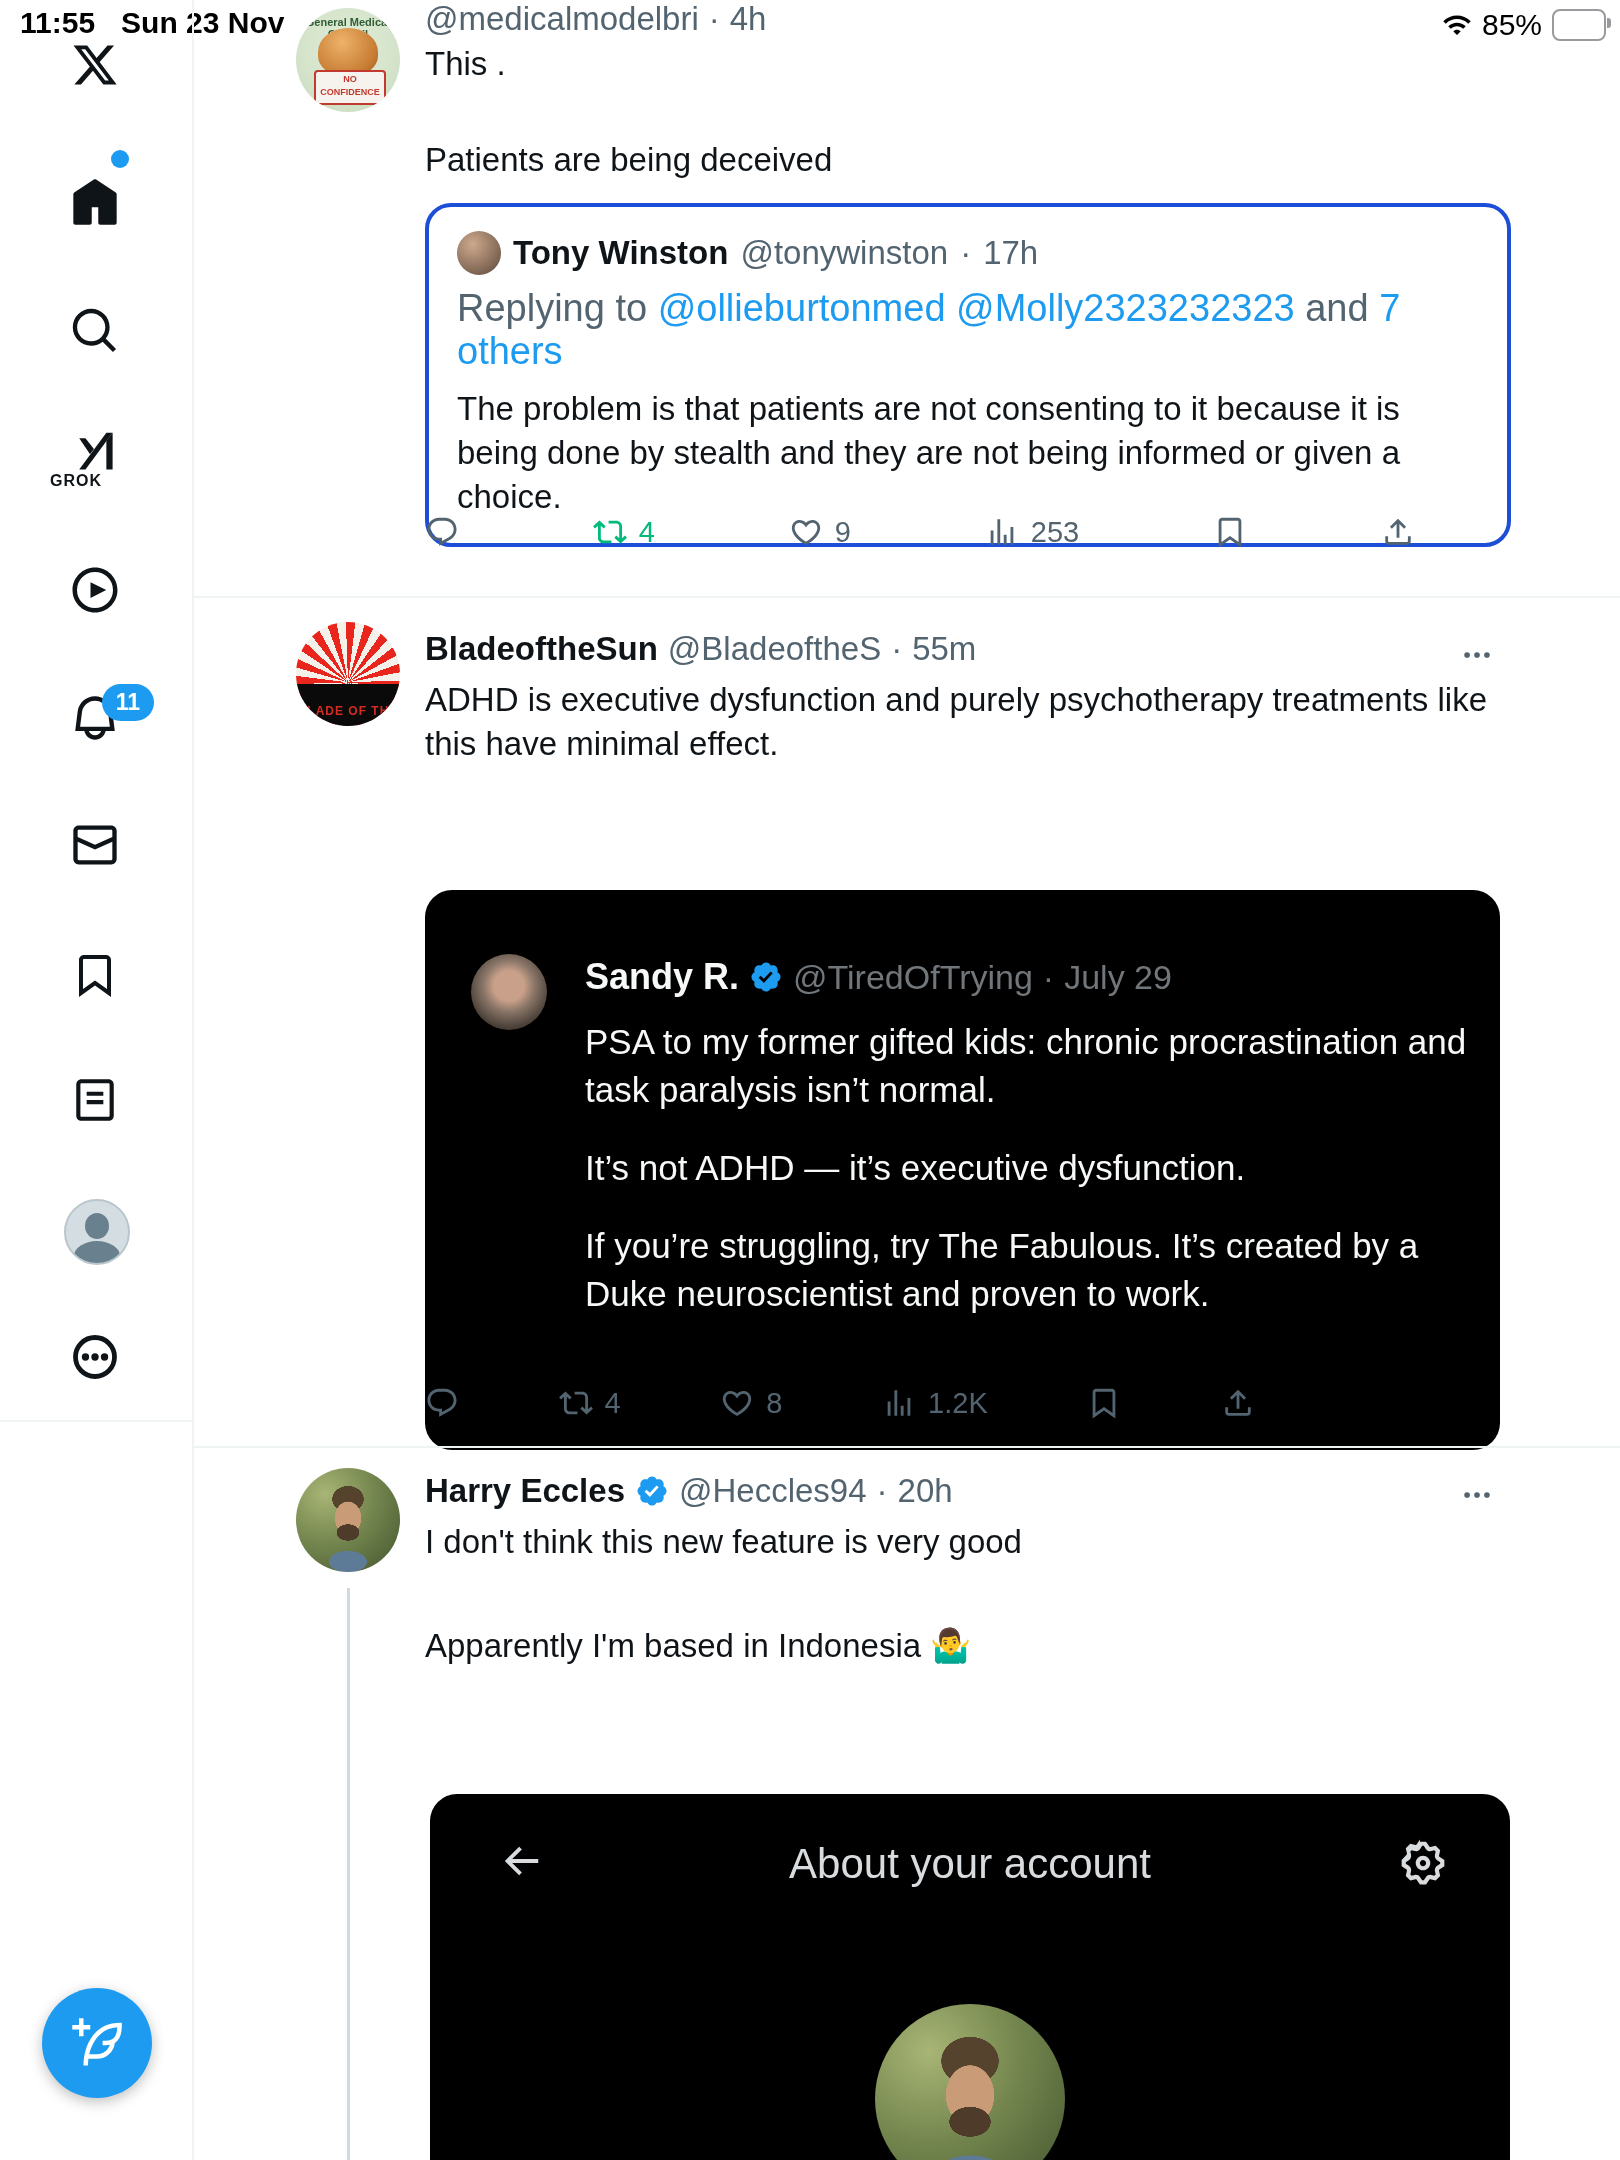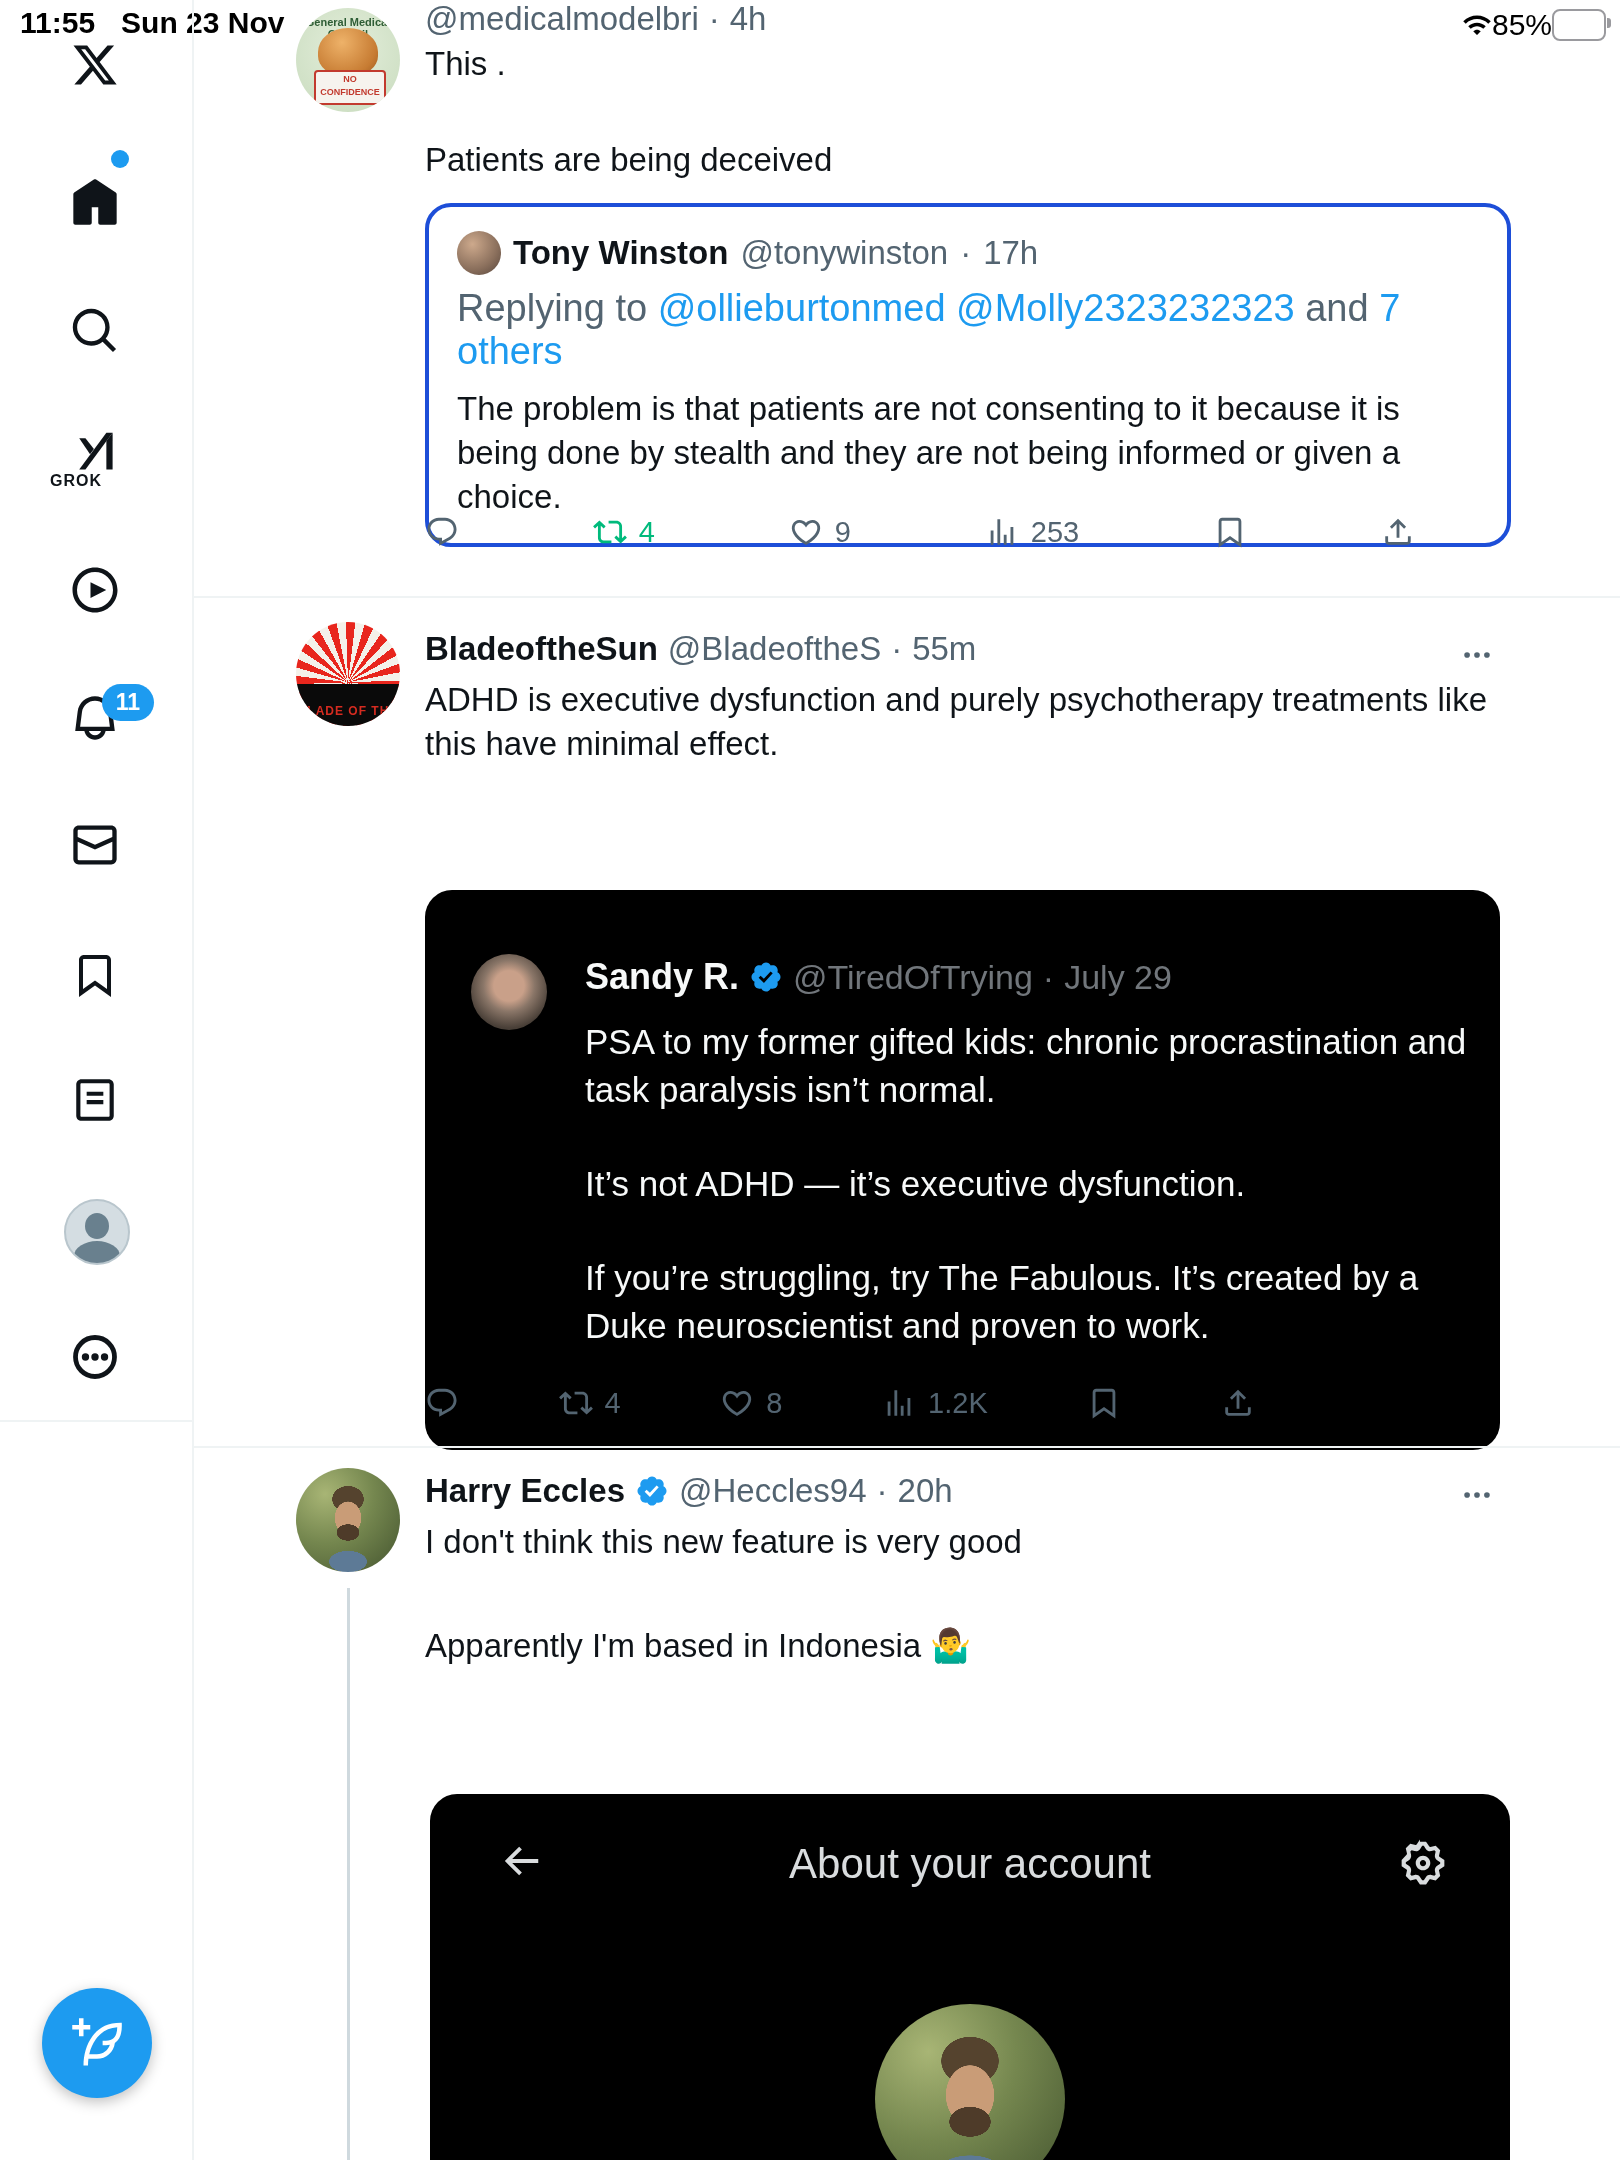--- a/index.html
+++ b/index.html
@@ -4,21 +4,21 @@
 <style>
   html,body{margin:0;padding:0;}
   body{
     width:1620px;height:2160px;position:relative;overflow:hidden;
     background:#ffffff;font-family:"Liberation Sans",sans-serif;color:#0f1419;
   }
   .abs{position:absolute;}
   svg{display:block;}
   
   .status-left{left:20px;top:6px;font-size:30px;font-weight:700;color:#000;display:flex;gap:26px;}
-  .status-right{right:14px;top:8px;display:flex;align-items:center;color:#000;}
+  .status-right{right:14px;top:8px;display:flex;align-items:center;gap:10px;color:#000;}
   .batt{width:46px;height:24px;border:2px solid #9a9a9e;border-radius:8px;position:relative;padding:2px;}
   .batt-fill{height:100%;width:85%;background:#000;border-radius:4px;}
   .batt-nub{position:absolute;right:-7px;top:7px;width:4px;height:10px;background:#9a9a9e;border-radius:0 3px 3px 0;}
   
   .sidebar-border{left:192px;top:0;width:2px;height:2160px;background:#eff3f4;}
   .sidebar-divider{left:0;top:1420px;width:192px;height:2px;background:#eff3f4;}
   .side-ic{color:#0f1419;cursor:pointer;}
   .badge{left:102px;top:684px;min-width:52px;height:37px;background:#1d9bf0;border-radius:20px;
          color:#fff;font-size:23px;font-weight:700;display:flex;align-items:center;justify-content:center;z-index:3;}
   .bluedot{left:111px;top:150px;width:18px;height:18px;border-radius:50%;background:#1d9bf0;z-index:3;}
@@ -47,21 +47,21 @@
   .qbody{margin-top:14px;width:1008px;}
   
   .actions{display:flex;justify-content:space-between;align-items:center;}
   .act{display:flex;align-items:center;gap:12px;color:#536471;cursor:pointer;}
   .act span{font-size:29px;}
   .act.green{color:#00ba7c;}
   
   .mcard{background:#000;border-radius:27px;overflow:hidden;cursor:pointer;position:relative;text-decoration:underline;}
   .s-name{font-weight:700;font-size:36px;color:#f7f9f9;}
   .s-gray{font-size:34px;color:#71767b;}
-  .s-text{font-size:35px;line-height:48px;color:#f7f9f9;width:910px;display:flex;flex-direction:column;gap:46px;}
+  .s-text{font-size:35px;line-height:48px;color:#f7f9f9;width:910px;display:flex;flex-direction:column;gap:30px;}
   .s-av{width:76px;height:76px;border-radius:50%;flex:none;
         background:radial-gradient(circle at 50% 42%,#c9a089 0 26%,#8a7668 44%,#4a4038 72%,#322d28);}
   
   .av-gmc{background:radial-gradient(circle at 50% 40%,#e4eedb,#cfe0c5 75%,#bcd2b0);}
   .av-gmc .brioche{position:absolute;left:22px;top:20px;width:60px;height:48px;border-radius:50% 50% 42% 42%;
         background:radial-gradient(circle at 40% 30%,#eeb269,#c77c33 70%,#9c5a1f);}
   .av-gmc .gmc-t{position:absolute;left:0;top:8px;width:100%;text-align:center;font-size:11px;font-weight:700;color:#2e5d35;line-height:12px;}
   .av-gmc .sign{position:absolute;left:18px;top:62px;width:68px;height:30px;background:#f6f3ee;border:2px solid #c23a2e;border-radius:4px;
         color:#c23a2e;font-size:9px;font-weight:800;text-align:center;line-height:13px;padding-top:1px;}
   .av-blade{background:

